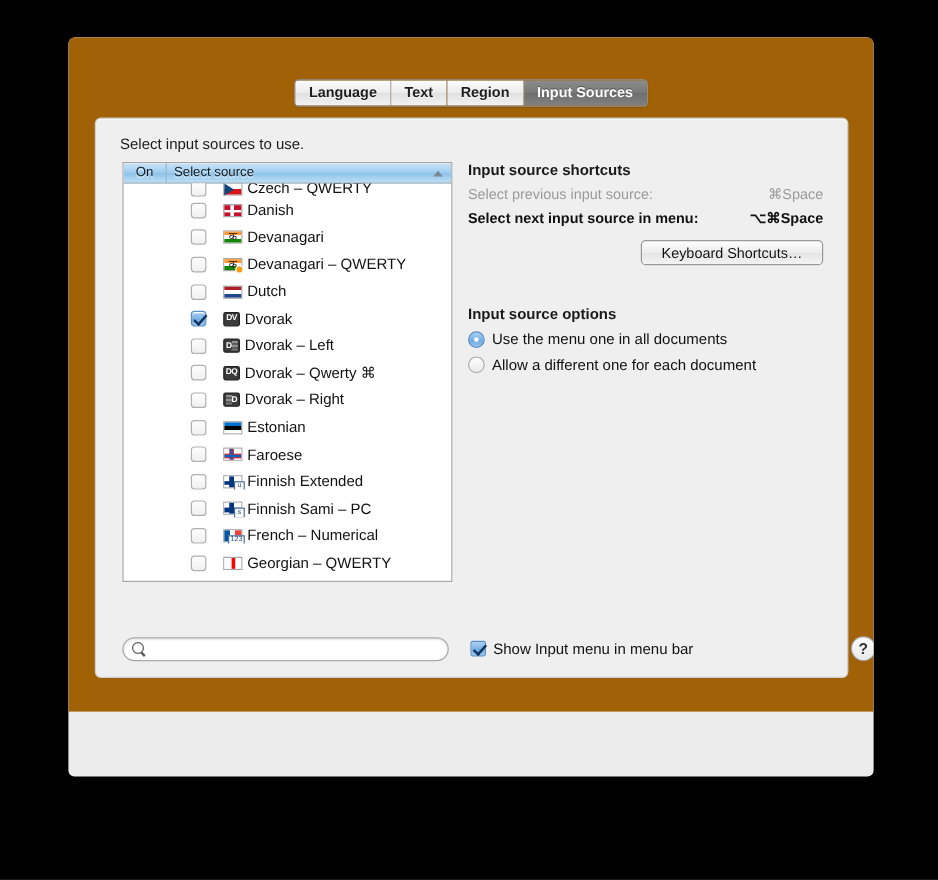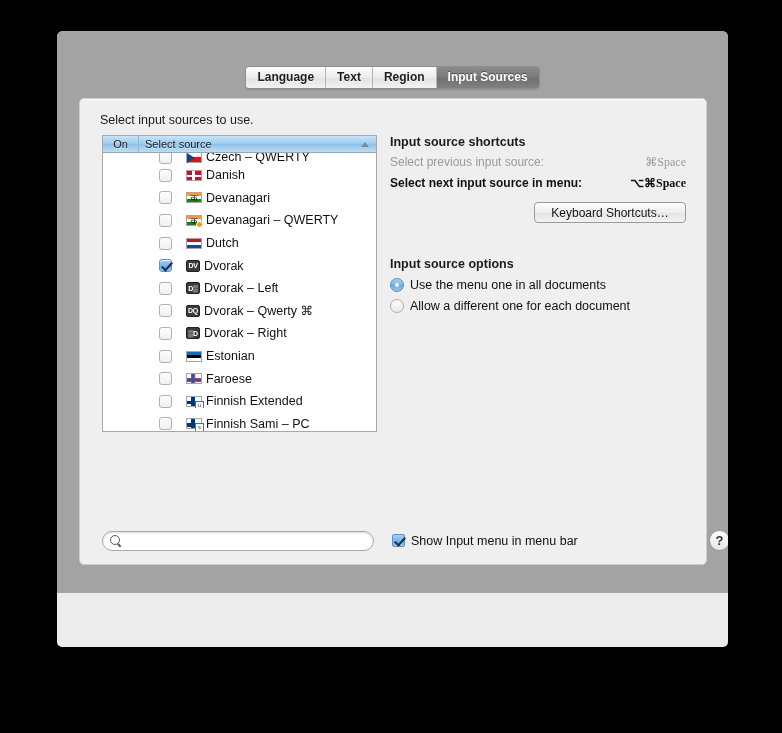--- a/index.html
+++ b/index.html
@@ -90,21 +90,21 @@
   }
   .search-input {
     flex: 1; border: none; outline: none; background: transparent;
     font-size: 12px; color: #111; padding: 0 2px 0 3px;
     font-family: "Liberation Sans", sans-serif;
     height: 18px;
   }
   .caret { width: 1px; height: 13px; background: #000; margin-left: 3px; }
 
   
-  .content { position: relative; height: 562px; background: #a3a3a3; }
+  .content { position: relative; height: 562px; background: #a16207; }
 
   .tabbar {
     position: absolute; left: 0; right: 0; top: 35px;
     display: flex; justify-content: center;
   }
   .tabs {
     display: flex;
     border: 1px solid #8e8e8e;
     border-radius: 4px;
     overflow: hidden;
@@ -134,21 +134,21 @@
   }
 
   .panel-label {
     position: absolute; left: 20px; top: 14px;
     font-size: 12.5px; color: #1b1b1b;
   }
 
   
   .listbox {
     position: absolute; left: 22px; top: 36px;
-    width: 275px; height: 297px;
+    width: 275px; height: 350px;
     background: #fff;
     border: 1px solid #a8a8a8;
     overflow: hidden;
   }
   .list-head {
     display: flex; height: 17px;
     background: linear-gradient(to bottom, #c9e3f8 0%, #9ecdf0 48%, #8dc2ea 52%, #bedef5 100%);
     border-bottom: 1px solid #8fa9bc;
     font-size: 11px; color: #1a1a1a;
   }
@@ -222,21 +222,21 @@
     text-align: center; font-size: 9px; color: #111;
     font-family: "DejaVu Sans", sans-serif; line-height: 12px;
   }
 
   
   .rc { position: absolute; left: 310px; top: 36px; width: 296px; }
   .rc h3 { margin: 0; font-size: 12.5px; font-weight: bold; color: #1b1b1b; }
   .sc-row { display: flex; justify-content: space-between; font-size: 12px; margin-top: 6px; }
   .sc-row.dim { color: #9a9a9a; }
   .sc-row.on { color: #111; font-weight: bold; }
-  .sc-key { font-family: Liberation Serif, serif; text-align: right; }
+  .sc-key { font-family: Liberation Sans, sans-serif; text-align: right; }
   .kb-btn {
     margin-top: 11px; margin-left: auto;
     width: 152px; height: 21px;
     background: linear-gradient(to bottom, #fdfdfd 0%, #ededed 50%, #e3e3e3 51%, #f3f3f3 100%);
     border: 1px solid #9a9a9a; border-radius: 4px;
     font-size: 12px; color: #111;
     display: flex; align-items: center; justify-content: center;
     text-shadow: 0 1px 0 rgba(255,255,255,0.7);
   }
   .opts { margin-top: 34px; }

